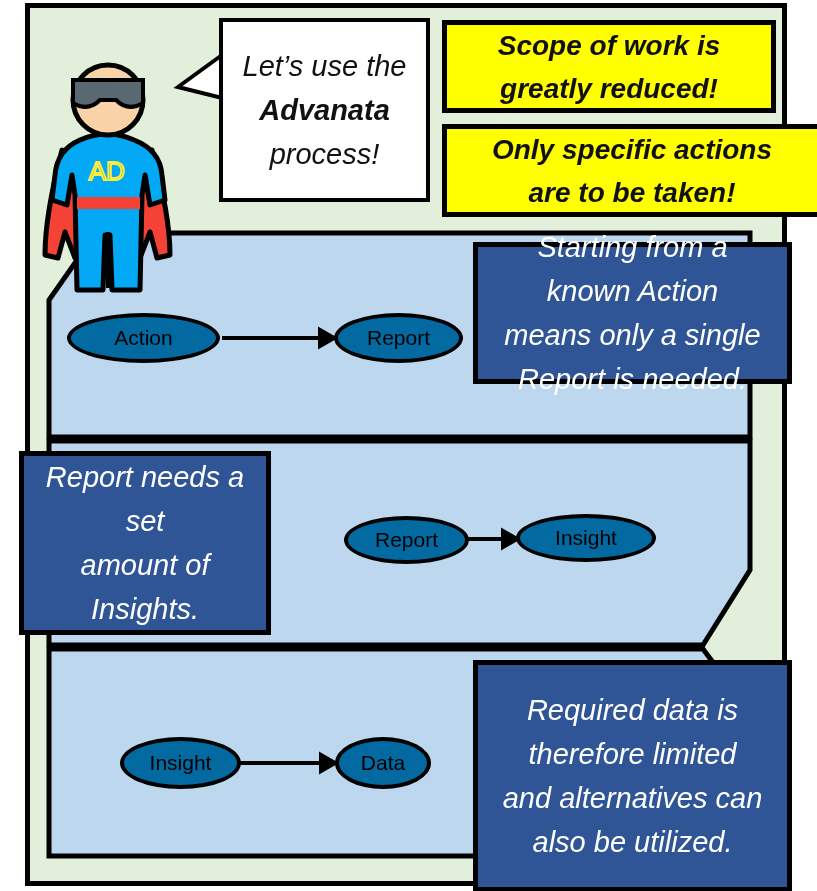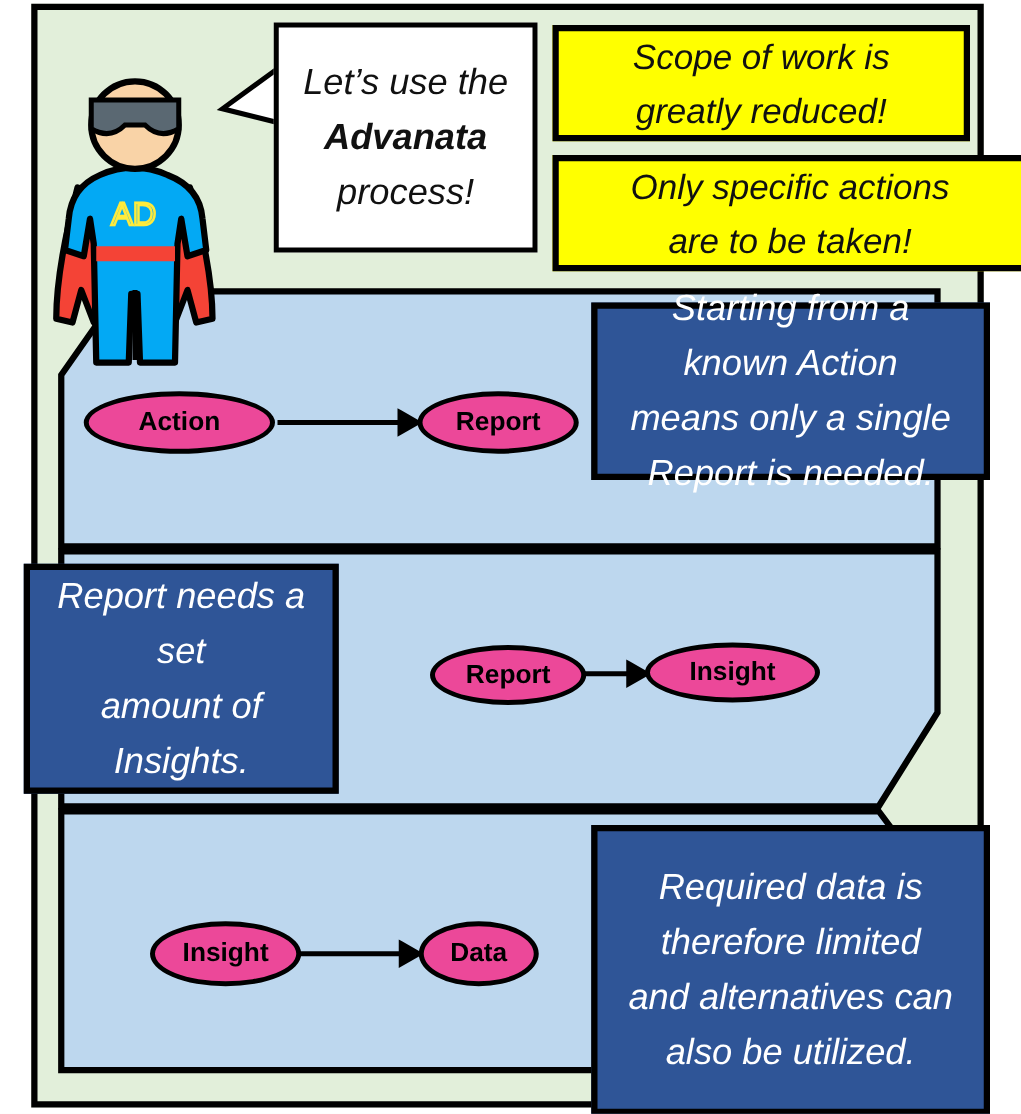--- a/index.html
+++ b/index.html
@@ -7,28 +7,28 @@
          font-family: "Liberation Sans", sans-serif; }
   .abs { position: absolute; box-sizing: border-box; }
   .frame { left: 25px; top: 3px; width: 762px; height: 883px;
            background: #e2efda; border: 5px solid #000; }
   svg.panels { position: absolute; left: 0; top: 0; }
   .speech { left: 219px; top: 18px; width: 211px; height: 184px;
             background: #fff; border: 4px solid #000;
             display: flex; flex-direction: column; justify-content: center; align-items: center;
             font-size: 29px; line-height: 44px; color: #111; font-style: italic; text-align: center; }
   .speech b { font-weight: bold; }
-  .yellow { background: #ffff00; border: 5px solid #000; font-weight: normal; font-style: italic;
+  .yellow { background: #ffff00; border: 5px solid #000; font-weight: bold; font-style: italic;
             color: #111; text-align: right; font-size: 28px; line-height: 43px;
             display: flex; align-items: center; justify-content: center; }
   .bluebox { background: #2f5597; border: 5px solid #000; color: #fff; font-style: italic;
              text-align: center; font-size: 29px; line-height: 44px;
              display: flex; align-items: center; justify-content: center; }
-  .oval { background: #ec4899; border: 4px solid #000; border-radius: 50%;
-          font-weight: bold; font-size: 21px; color: #000;
+  .oval { background: #0369a1; border: 4px solid #000; border-radius: 50%;
+          font-weight: normal; font-size: 21px; color: #000;
           display: flex; align-items: center; justify-content: center; text-align: right; }
 </style>
 </head>
 <body>
 
 <div class="abs frame"></div>
 
 <svg class="panels" width="817" height="891">
 
   <polygon points="96,233 750,233 750,437 49,437 49,300" fill="#bdd7ee" stroke="#000" stroke-width="5"></polygon>

